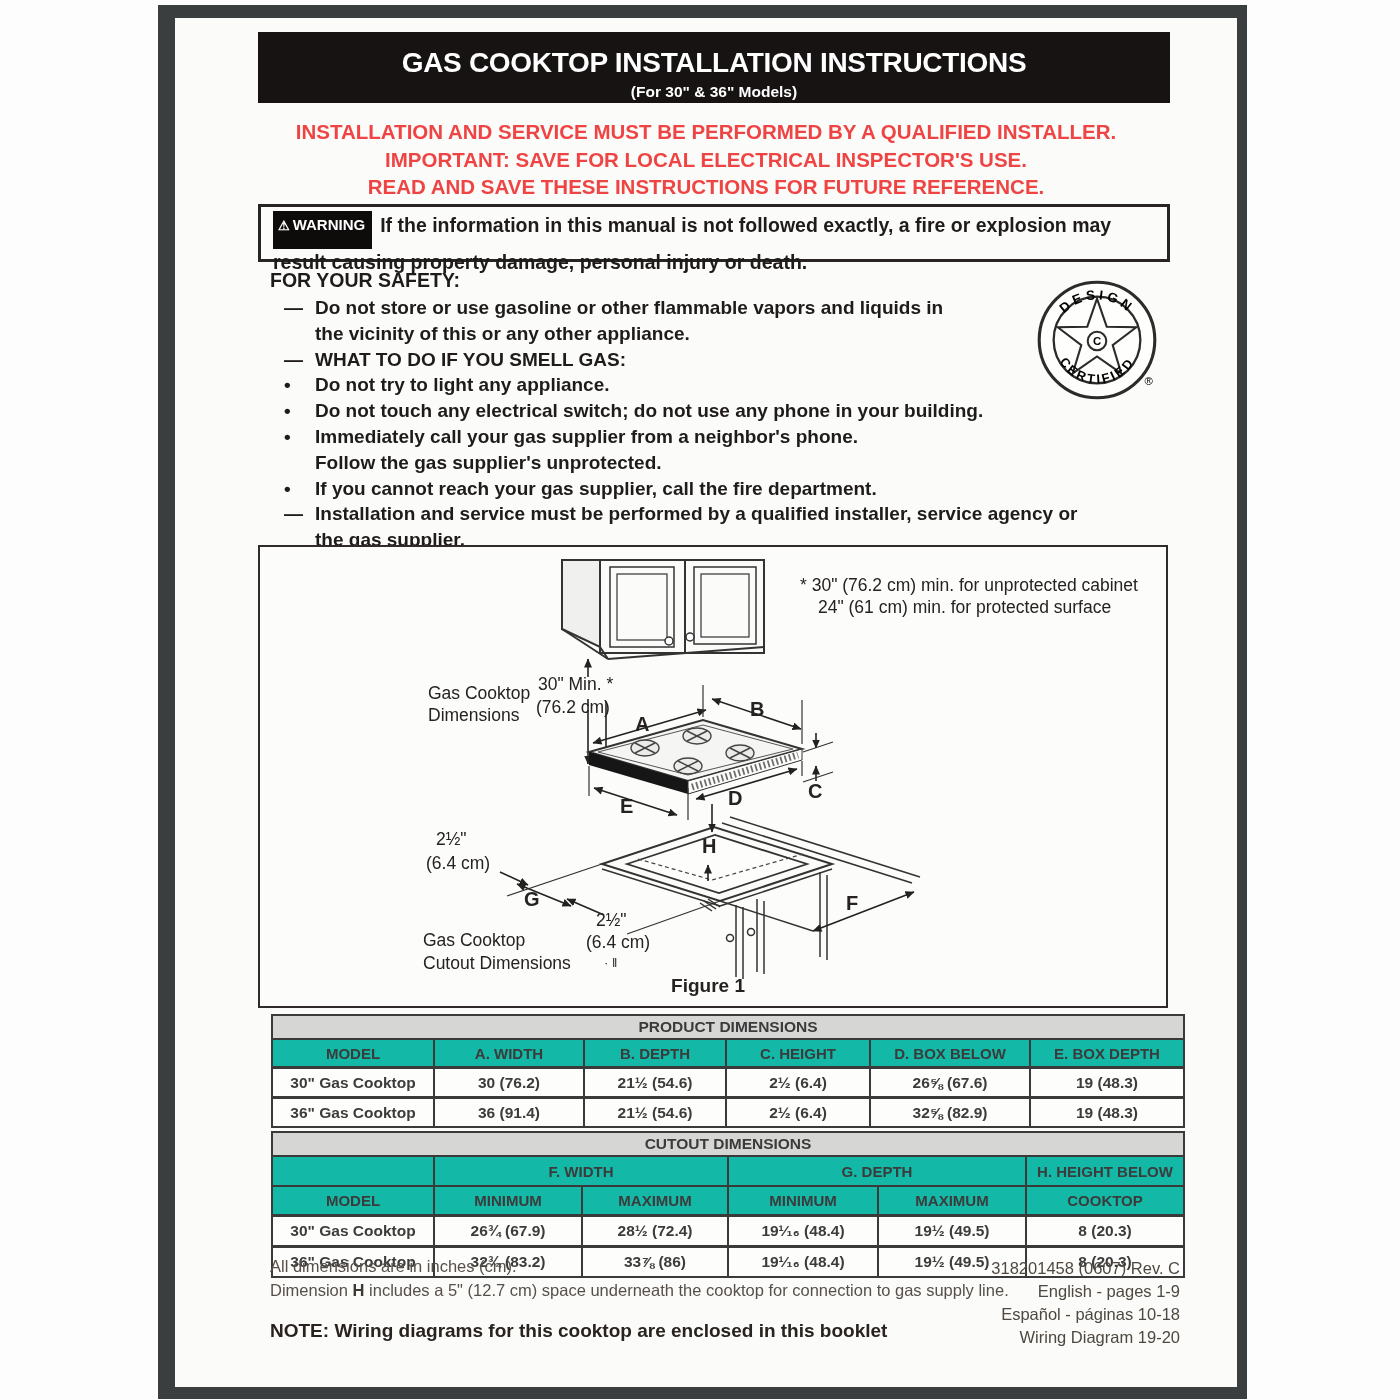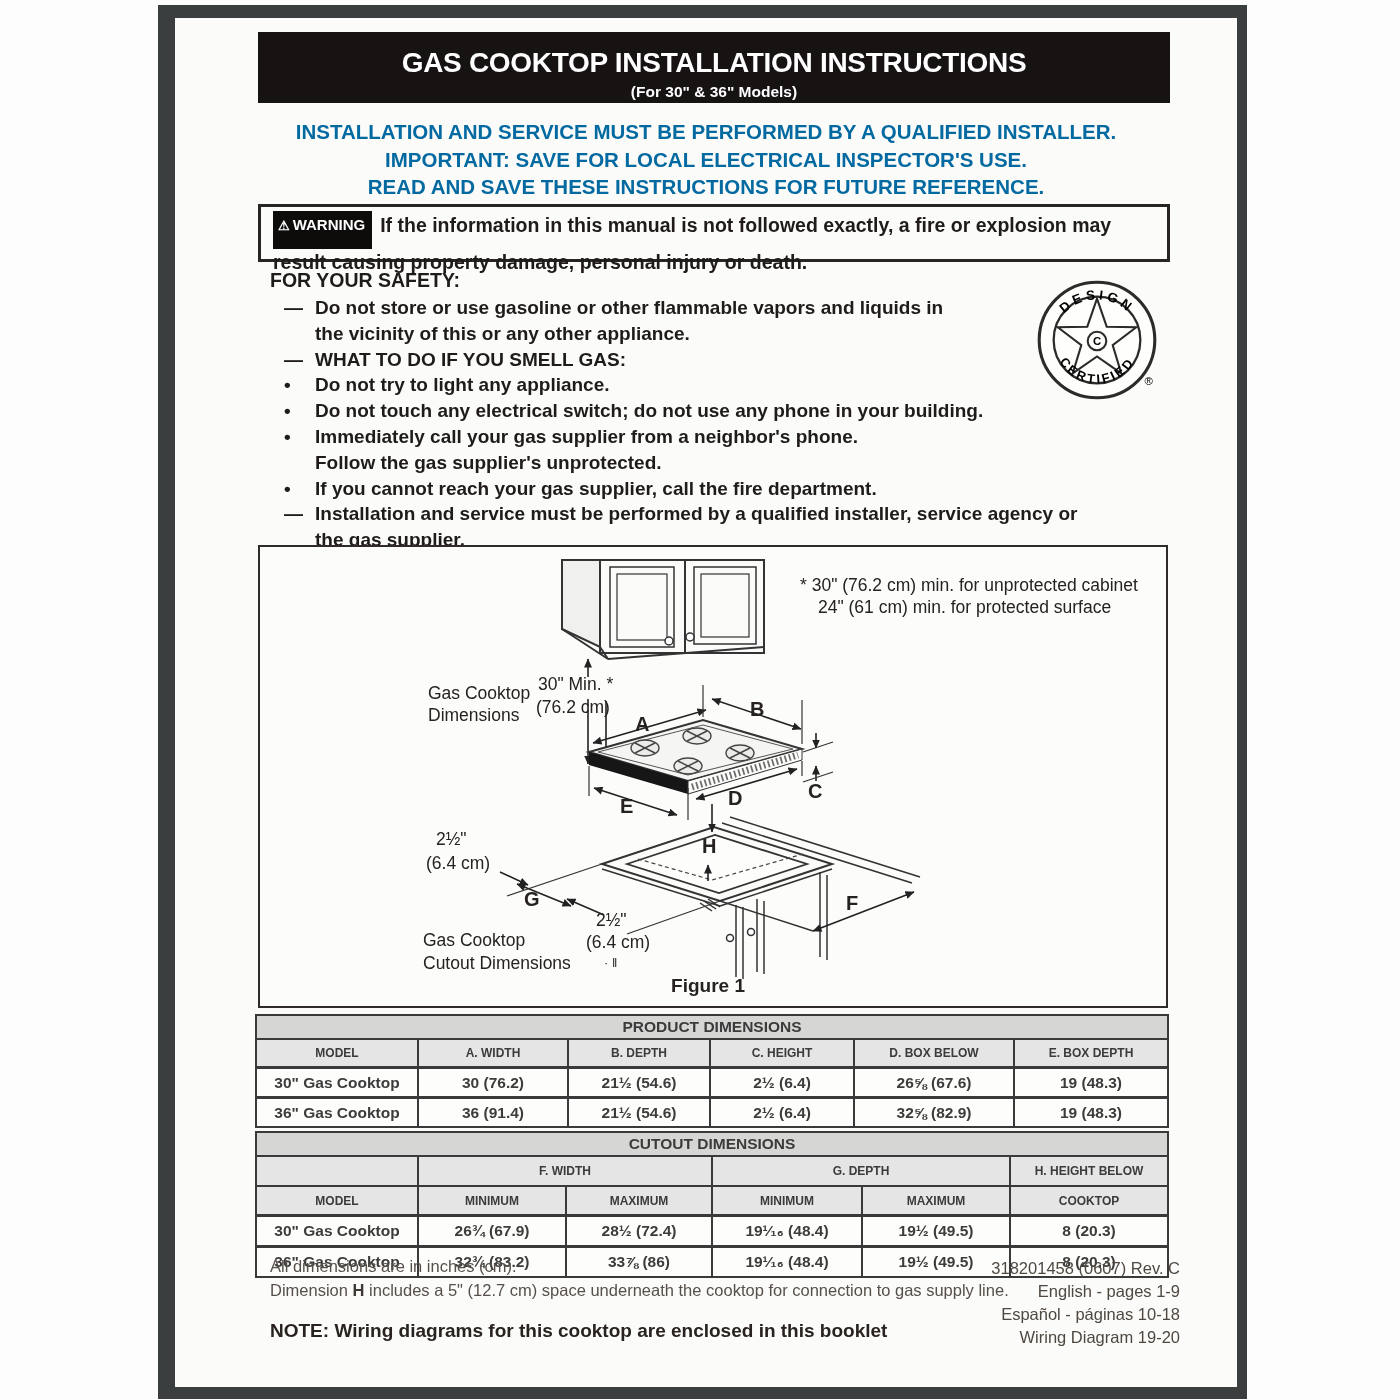--- a/index.html
+++ b/index.html
@@ -21,21 +21,21 @@
   
   .titlebar{
     left:83px;top:14px;width:912px;height:71px;
     background:#171313;color:#fff;text-align:center;
   }
   .titlebar .t1{font-size:28px;font-weight:bold;letter-spacing:-0.3px;padding-top:15px;}
   .titlebar .t2{font-size:15.5px;font-weight:bold;margin-top:4px;}
   
   .notice{
     left:0;top:100px;width:1062px;text-align:center;
-    font-size:20.5px;font-weight:bold;line-height:27.5px;color:#0369a1;
+    font-size:20.5px;font-weight:bold;line-height:27.5px;color:#ef4444;
   }
   
   .warnbox{
     left:83px;top:186px;width:912px;height:58px;box-sizing:border-box;
     border:3px solid #282424;padding:4px 10px 0 12px;
     font-size:19.5px;font-weight:bold;line-height:26px;color:#1f1b1b;
   }
   .warnlabel{
     display:inline-block;background:#0e0b0b;color:#fff;
     font-size:15px;font-weight:bold;padding:1px 7px 10px 5px;
@@ -50,28 +50,28 @@
   
   .cert{left:858px;top:258px;width:128px;height:128px;}
   
   .figurebox{left:83px;top:527px;width:910px;height:463px;border:2px solid #2f2b2b;box-sizing:border-box;background:#fcfcfa;}
   .figurebox svg text{font-family:"Liberation Sans",sans-serif;fill:#262220;}
   .figlab{font-size:17.5px;}
   .dimL{font-size:20px;font-weight:bold;}
   .figcap{font-size:19px;font-weight:bold;}
   .marksmall{font-size:13px;}
   
-  .tables{left:80px;top:996px;width:912px;}
+  .tables{left:96px;top:996px;width:912px;}
   .dimtable{border-collapse:collapse;table-layout:fixed;width:912px;background:#fdfdfb;}
   .dimtable td,.dimtable th{
     border:2px solid #3a3a3a;text-align:center;vertical-align:middle;
     padding:0;overflow:hidden;white-space:nowrap;
   }
   .dimtable .trow td{background:#d6d6d4;font-size:15.5px;font-weight:bold;color:#3b3b3b;height:22px;}
-  .dimtable th{background:#e5e5e5;font-size:12px;font-weight:bold;color:#3b3b3b;height:26px;}
+  .dimtable th{background:#14b8a6;font-size:15px;font-weight:bold;color:#3b3b3b;height:26px;}
   .dimtable td.data{font-size:15.5px;font-weight:bold;color:#3c3c3c;height:27px;background:#fdfdfb;}
   .dimtable tr.datarow td{border-top-width:3px;}
   .cutout-table{margin-top:3px;}
   .cutout-table th.grp{height:28px;}
   .cutout-table th.sub{height:27px;}
   .cutout-table td.data{height:28px;}
   
   .footer-left{left:95px;top:1237px;width:760px;}
   .fl-line{font-size:16.5px;color:#57504a;line-height:23.5px;}
   .fl-line b{color:#3d3833;}

